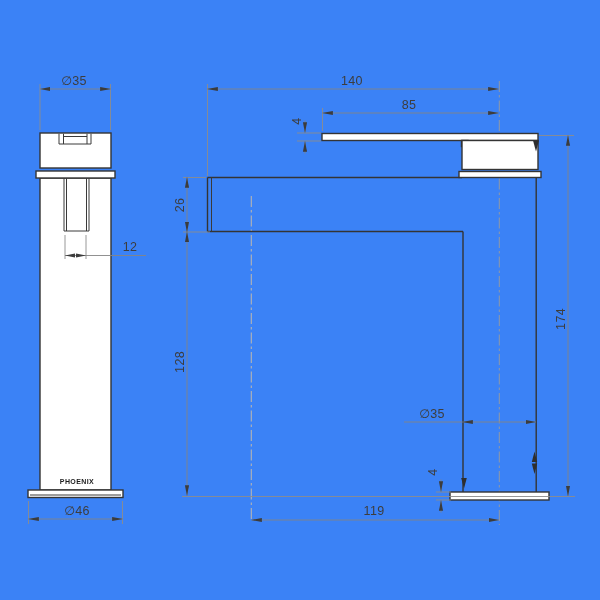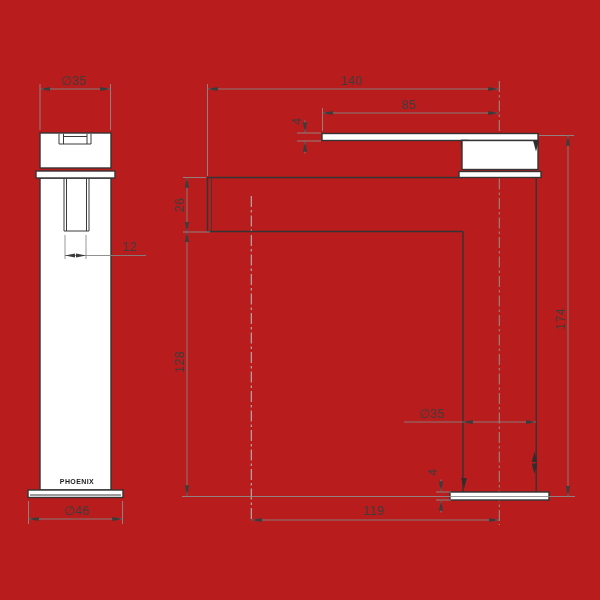--- a/index.html
+++ b/index.html
@@ -1,16 +1,16 @@
 <!DOCTYPE html>
 <html><head>
 <meta charset="utf-8">
 <style>
   html,body{margin:0;padding:0;background:#ffffff;}
-  .stage{width:600px;height:600px;background:#b91c1c;position:relative;overflow:hidden;}
+  .stage{width:600px;height:600px;background:#3b82f6;position:relative;overflow:hidden;}
   svg{display:block;}
   text{font-family:"Liberation Sans","DejaVu Sans",sans-serif;fill:#3d3d3d;}
   .dim-text{font-size:12.5px;letter-spacing:.3px;}
   .brand{font-size:7px;font-weight:bold;fill:#1c1c1c;letter-spacing:.4px;}
   .outline{stroke:#343434;stroke-width:1.4;fill:none;}
   .outline-f{stroke:#343434;stroke-width:1.4;fill:#ffffff;}
   .thin{stroke:#3a3a3a;stroke-width:1;fill:none;}
   .dim{stroke:#848484;stroke-width:.9;fill:none;}
   .ext{stroke:#8c8c8c;stroke-width:.9;fill:none;}
   .cl{stroke:#9b9b9b;stroke-width:.9;fill:none;stroke-dasharray:11 3 2.5 3;}

